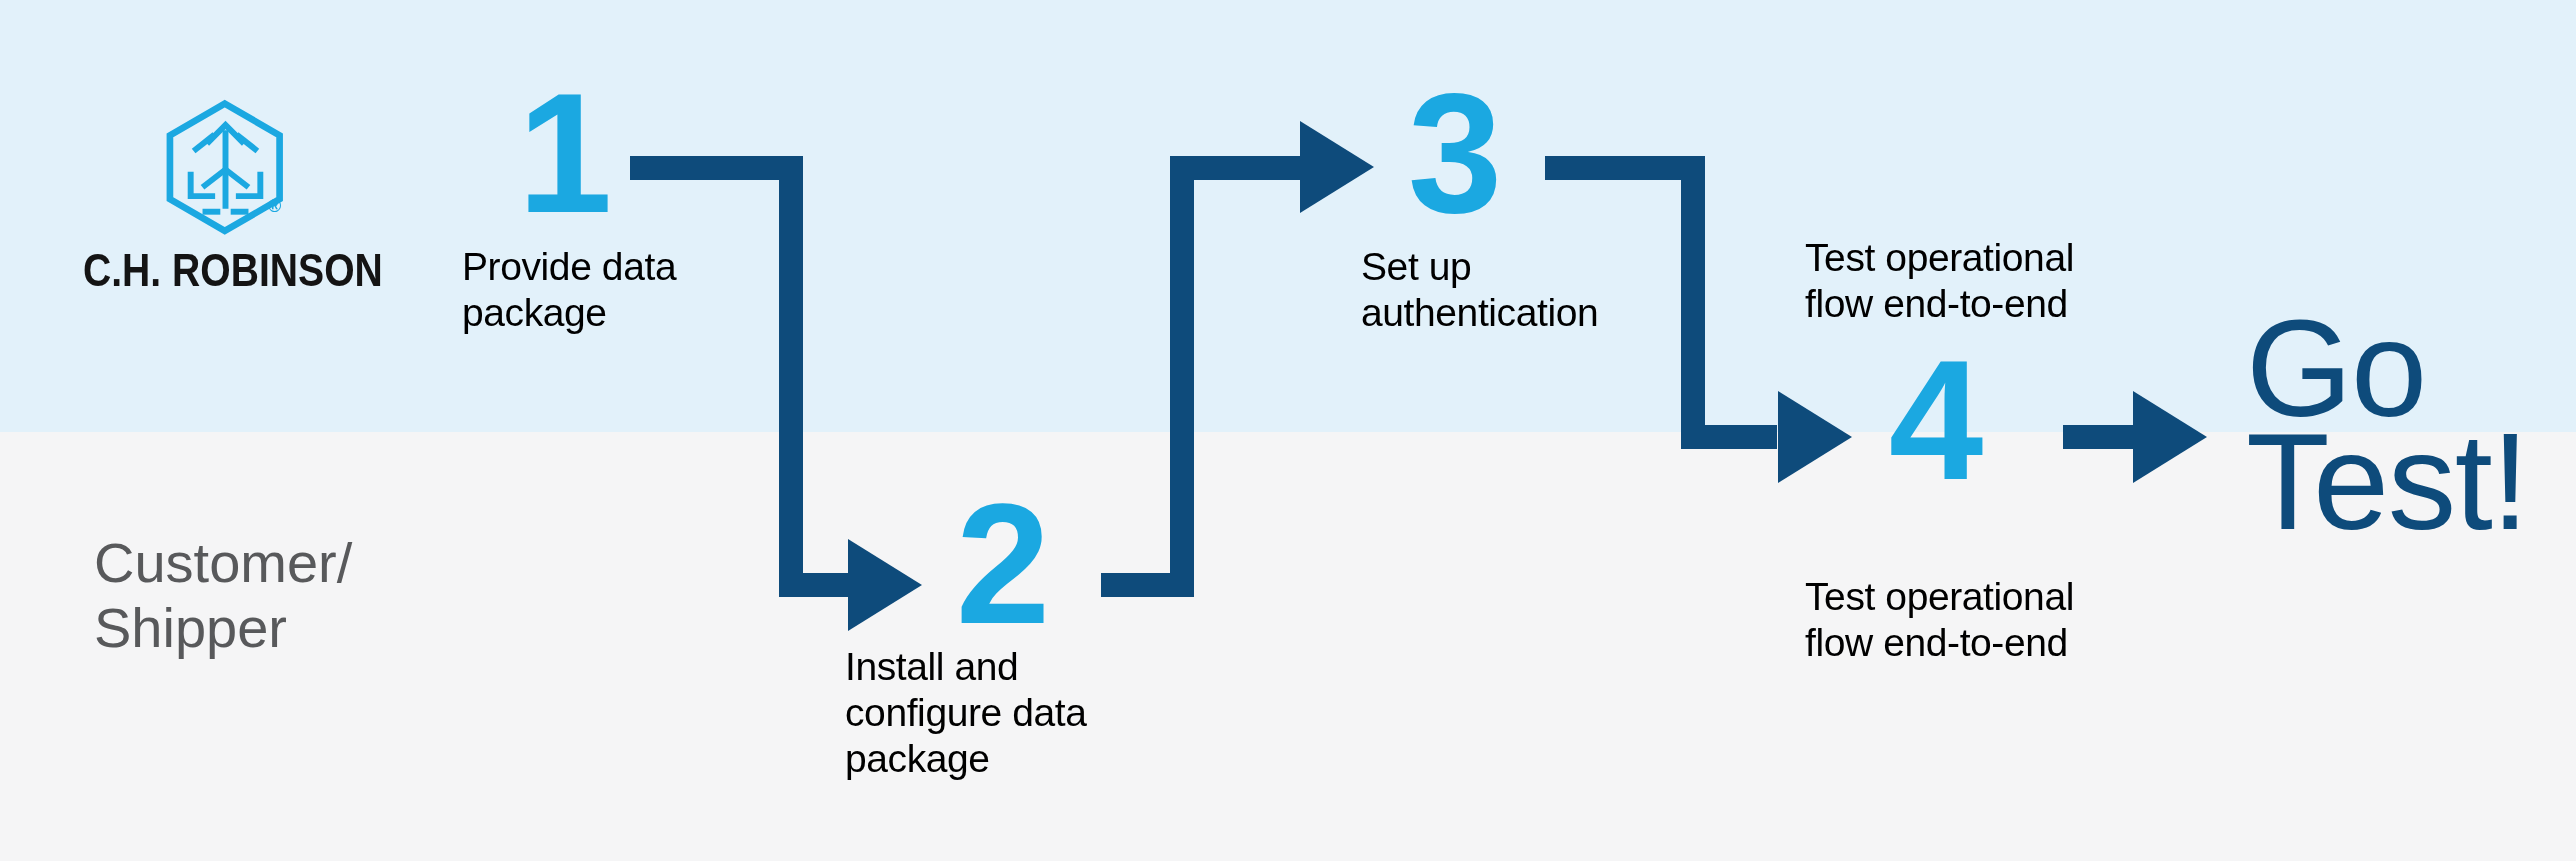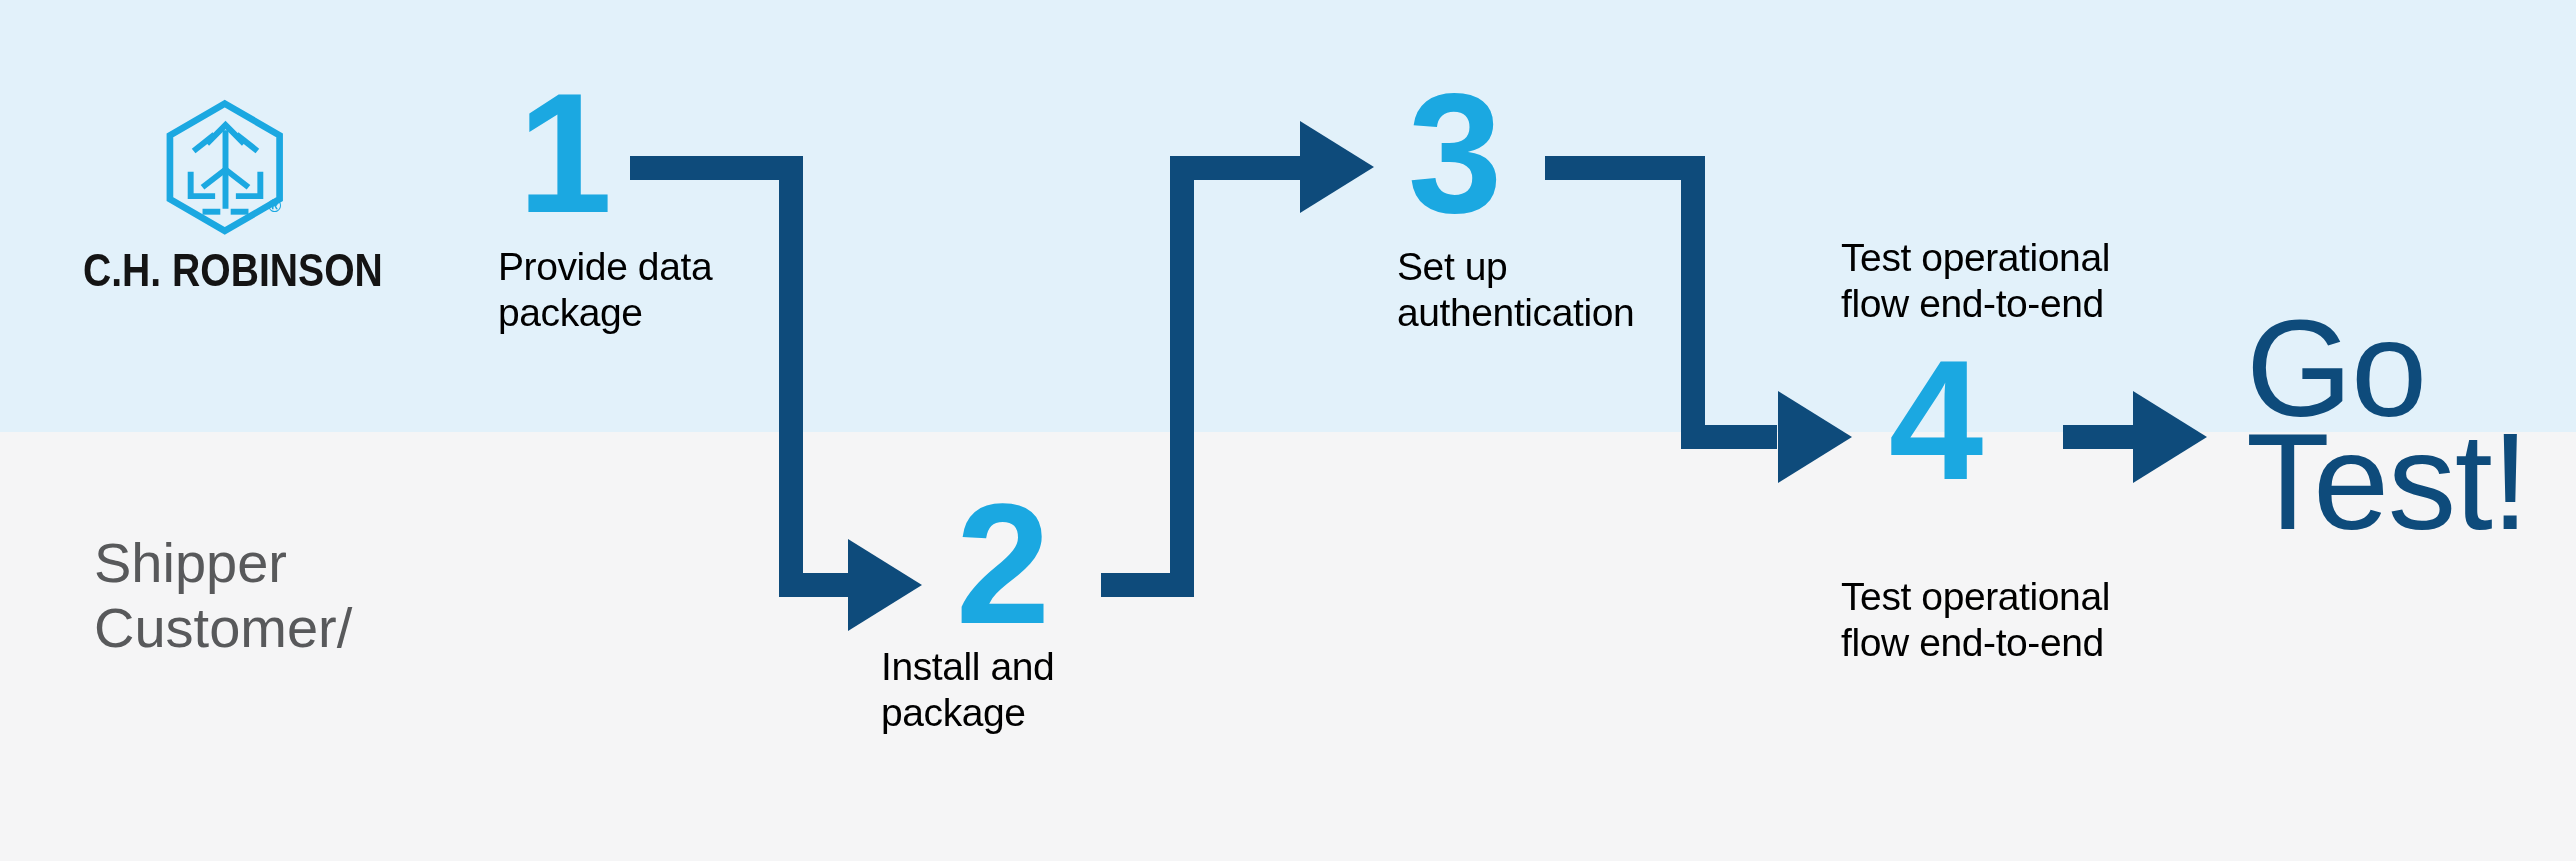--- a/index.html
+++ b/index.html
@@ -19,21 +19,21 @@
               color:var(--graytext);letter-spacing:0px;}
   .lane-label span{display:block;}
 
   .digit{position:absolute;width:96px;text-align:center;font-size:170px;font-weight:bold;
          line-height:170px;color:var(--cyan);}
   .d1{left:517px;top:68px;}
   .d2{left:955px;top:479px;}
   .d3{left:1407px;top:68px;}
   .d4{left:1888px;top:335px;}
 
-  .step-label{position:absolute;font-size:39px;line-height:46px;color:#000;letter-spacing:-0.4px;margin-left:36px;}
+  .step-label{position:absolute;font-size:39px;line-height:46px;color:#000;letter-spacing:-0.4px;}
   .step-label span{display:block;white-space:nowrap;}
   .l1{left:462px;top:244px;}
   .l2{left:845px;top:644px;}
   .l3{left:1361px;top:244px;}
   .l4a{left:1805px;top:235px;}
   .l4b{left:1805px;top:574px;}
 
   .golive{position:absolute;left:2246px;top:312px;font-size:137px;font-weight:normal;
           line-height:113px;color:var(--navy);letter-spacing:-1.5px;}
   .golive span{display:block;white-space:nowrap;}
@@ -82,22 +82,22 @@
       <path d="M40,70 L68,48"></path>
       <path d="M126,70 L98,48"></path>
       <path d="M52,152 L76,152"></path>
       <path d="M90,152 L114,152"></path>
     </g>
   </svg>
   <div class="reg-mark">®</div>
   <div class="wordmark">C.H. ROBINSON</div>
 
   <div class="lane-label">
+    <span>Customer/</span>
     <span>Shipper</span>
-    <span>Customer/</span>
   </div>
 
   <div class="seg c1h1"></div>
   <div class="seg c1v"></div>
   <div class="seg c1h2"></div>
   <div class="ah ah1"></div>
 
   <div class="seg c2h1"></div>
   <div class="seg c2v"></div>
   <div class="seg c2h2"></div>
@@ -115,20 +115,21 @@
   <div class="digit d2">2</div>
   <div class="digit d3">3</div>
   <div class="digit d4">4</div>
 
   <div class="step-label l1">
     <span>Provide data</span>
     <span>package</span>
   </div>
   <div class="step-label l2">
     <span>Install and</span>
+    <span>configure data</span>
     <span>package</span>
   </div>
   <div class="step-label l3">
     <span>Set up</span>
     <span>authentication</span>
   </div>
   <div class="step-label l4a">
     <span>Test operational</span>
     <span>flow end-to-end</span>
   </div>

